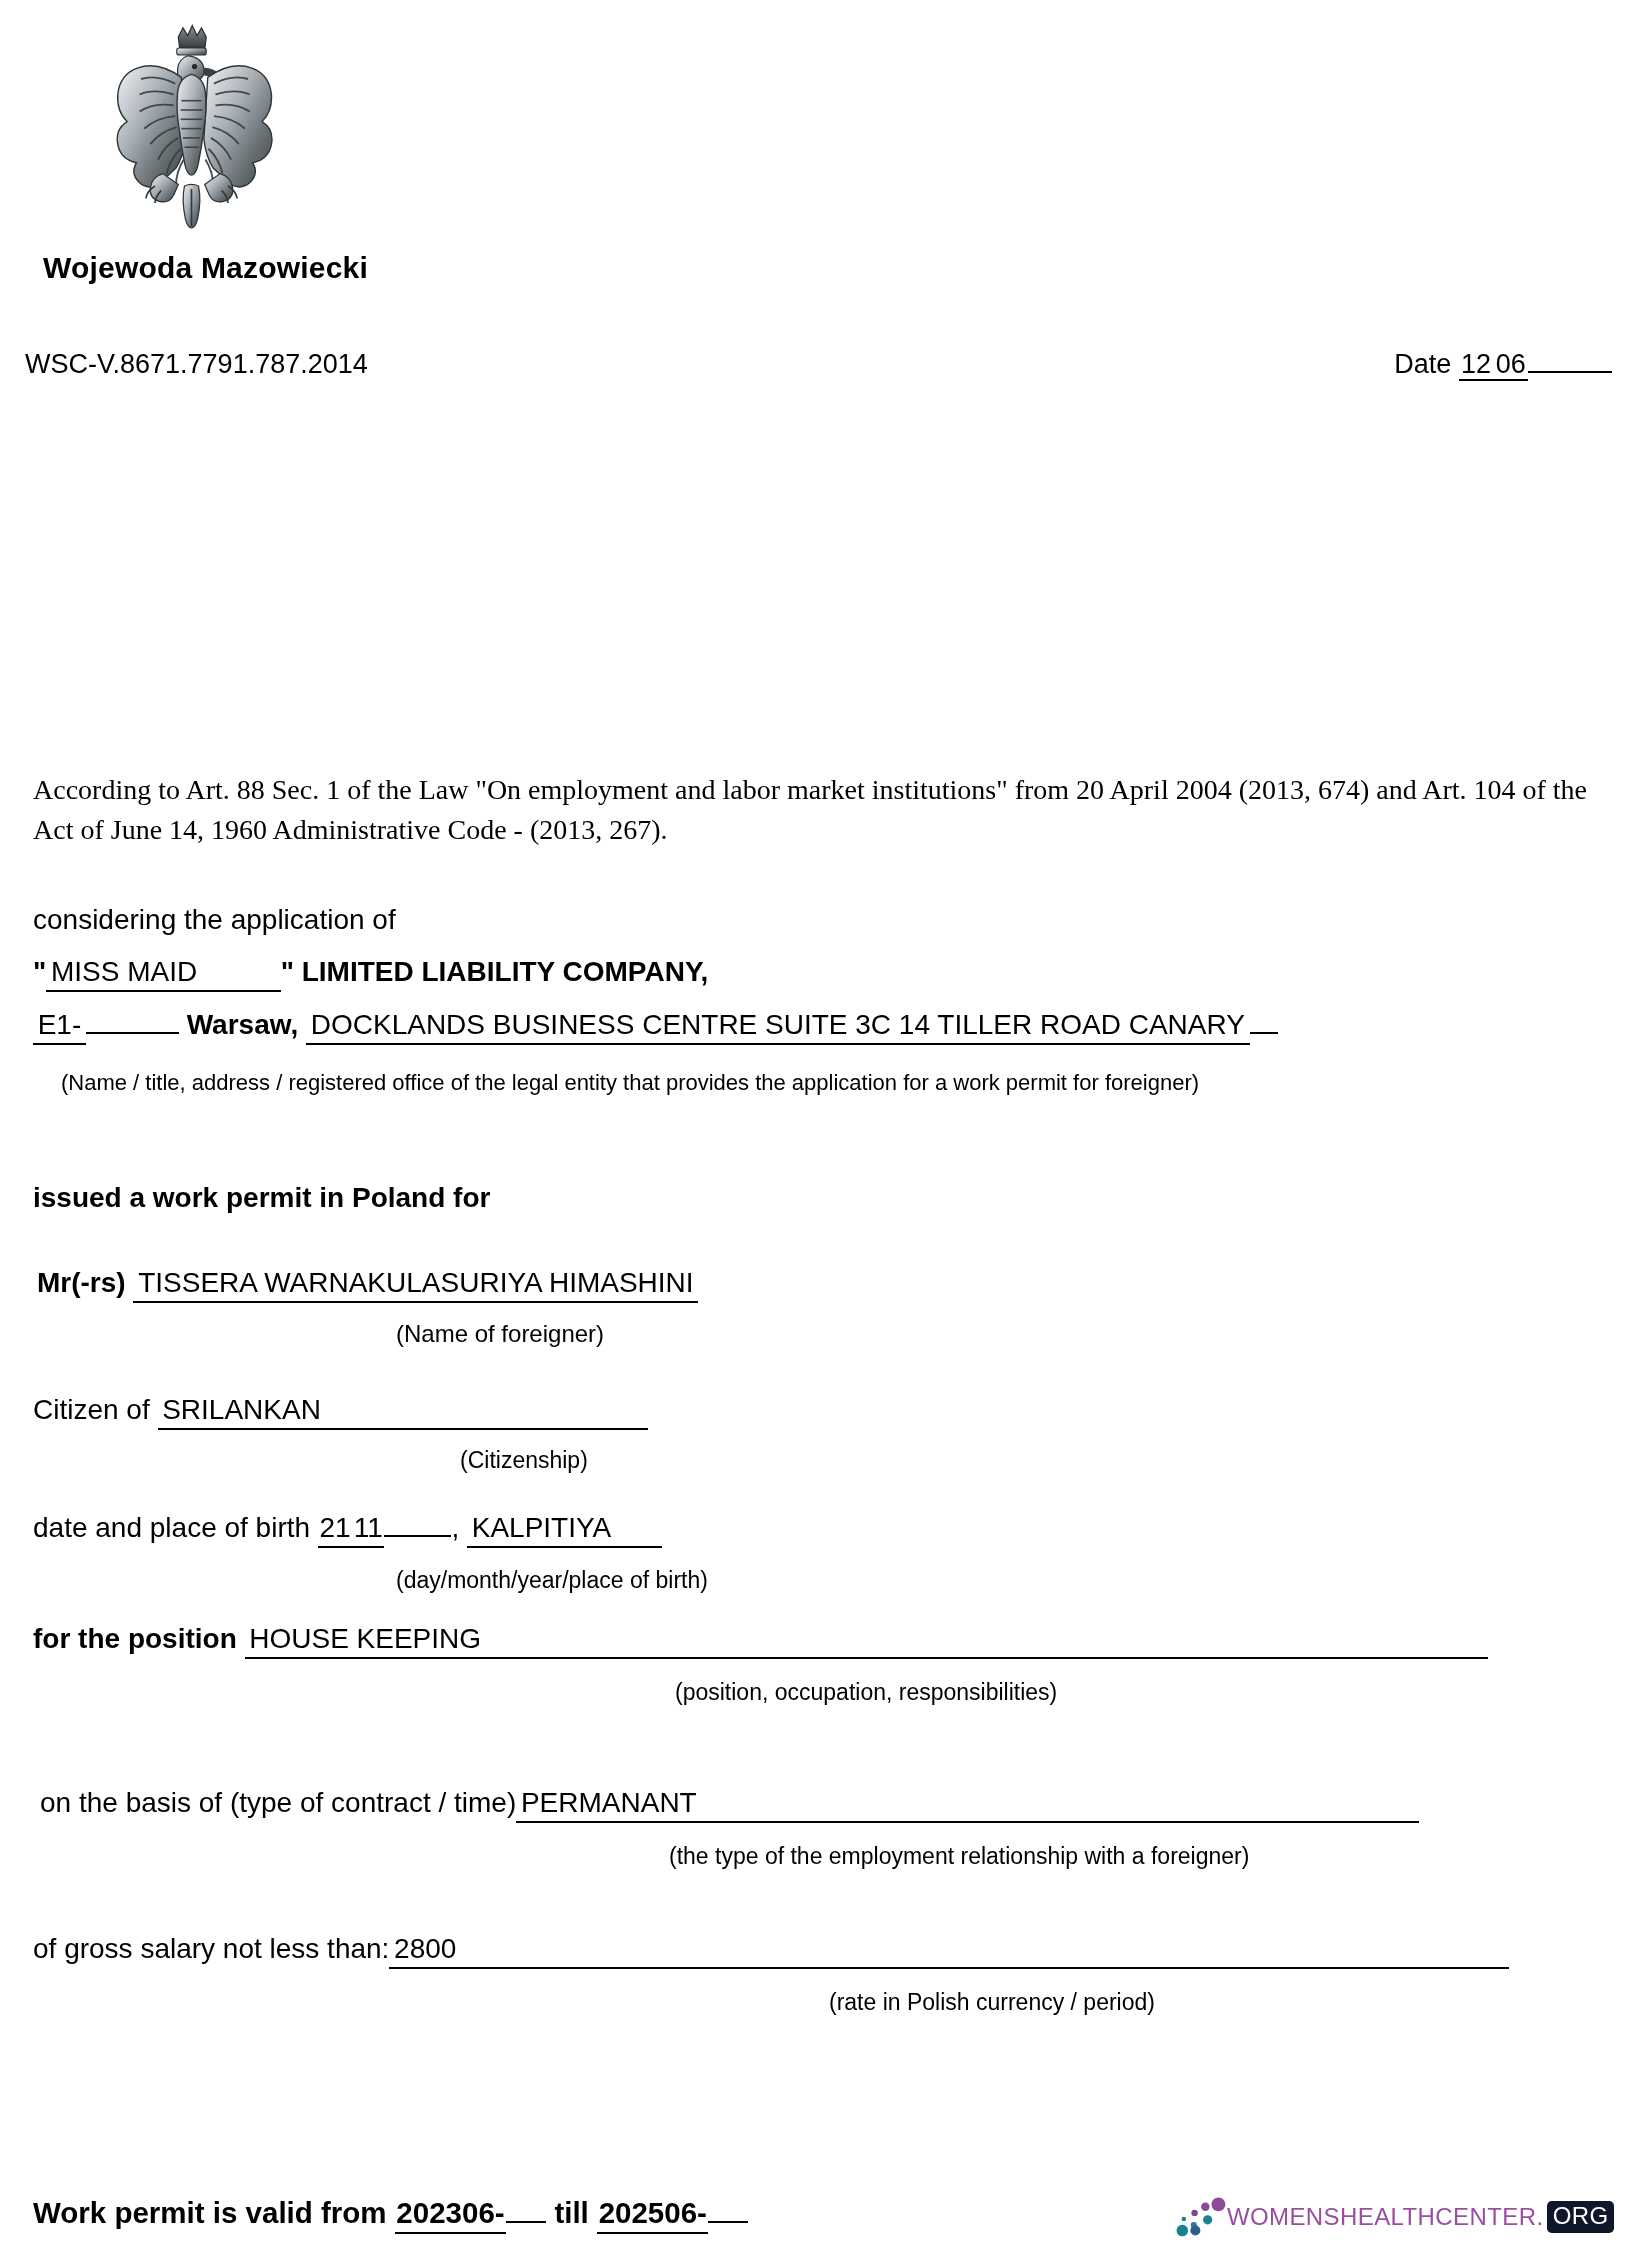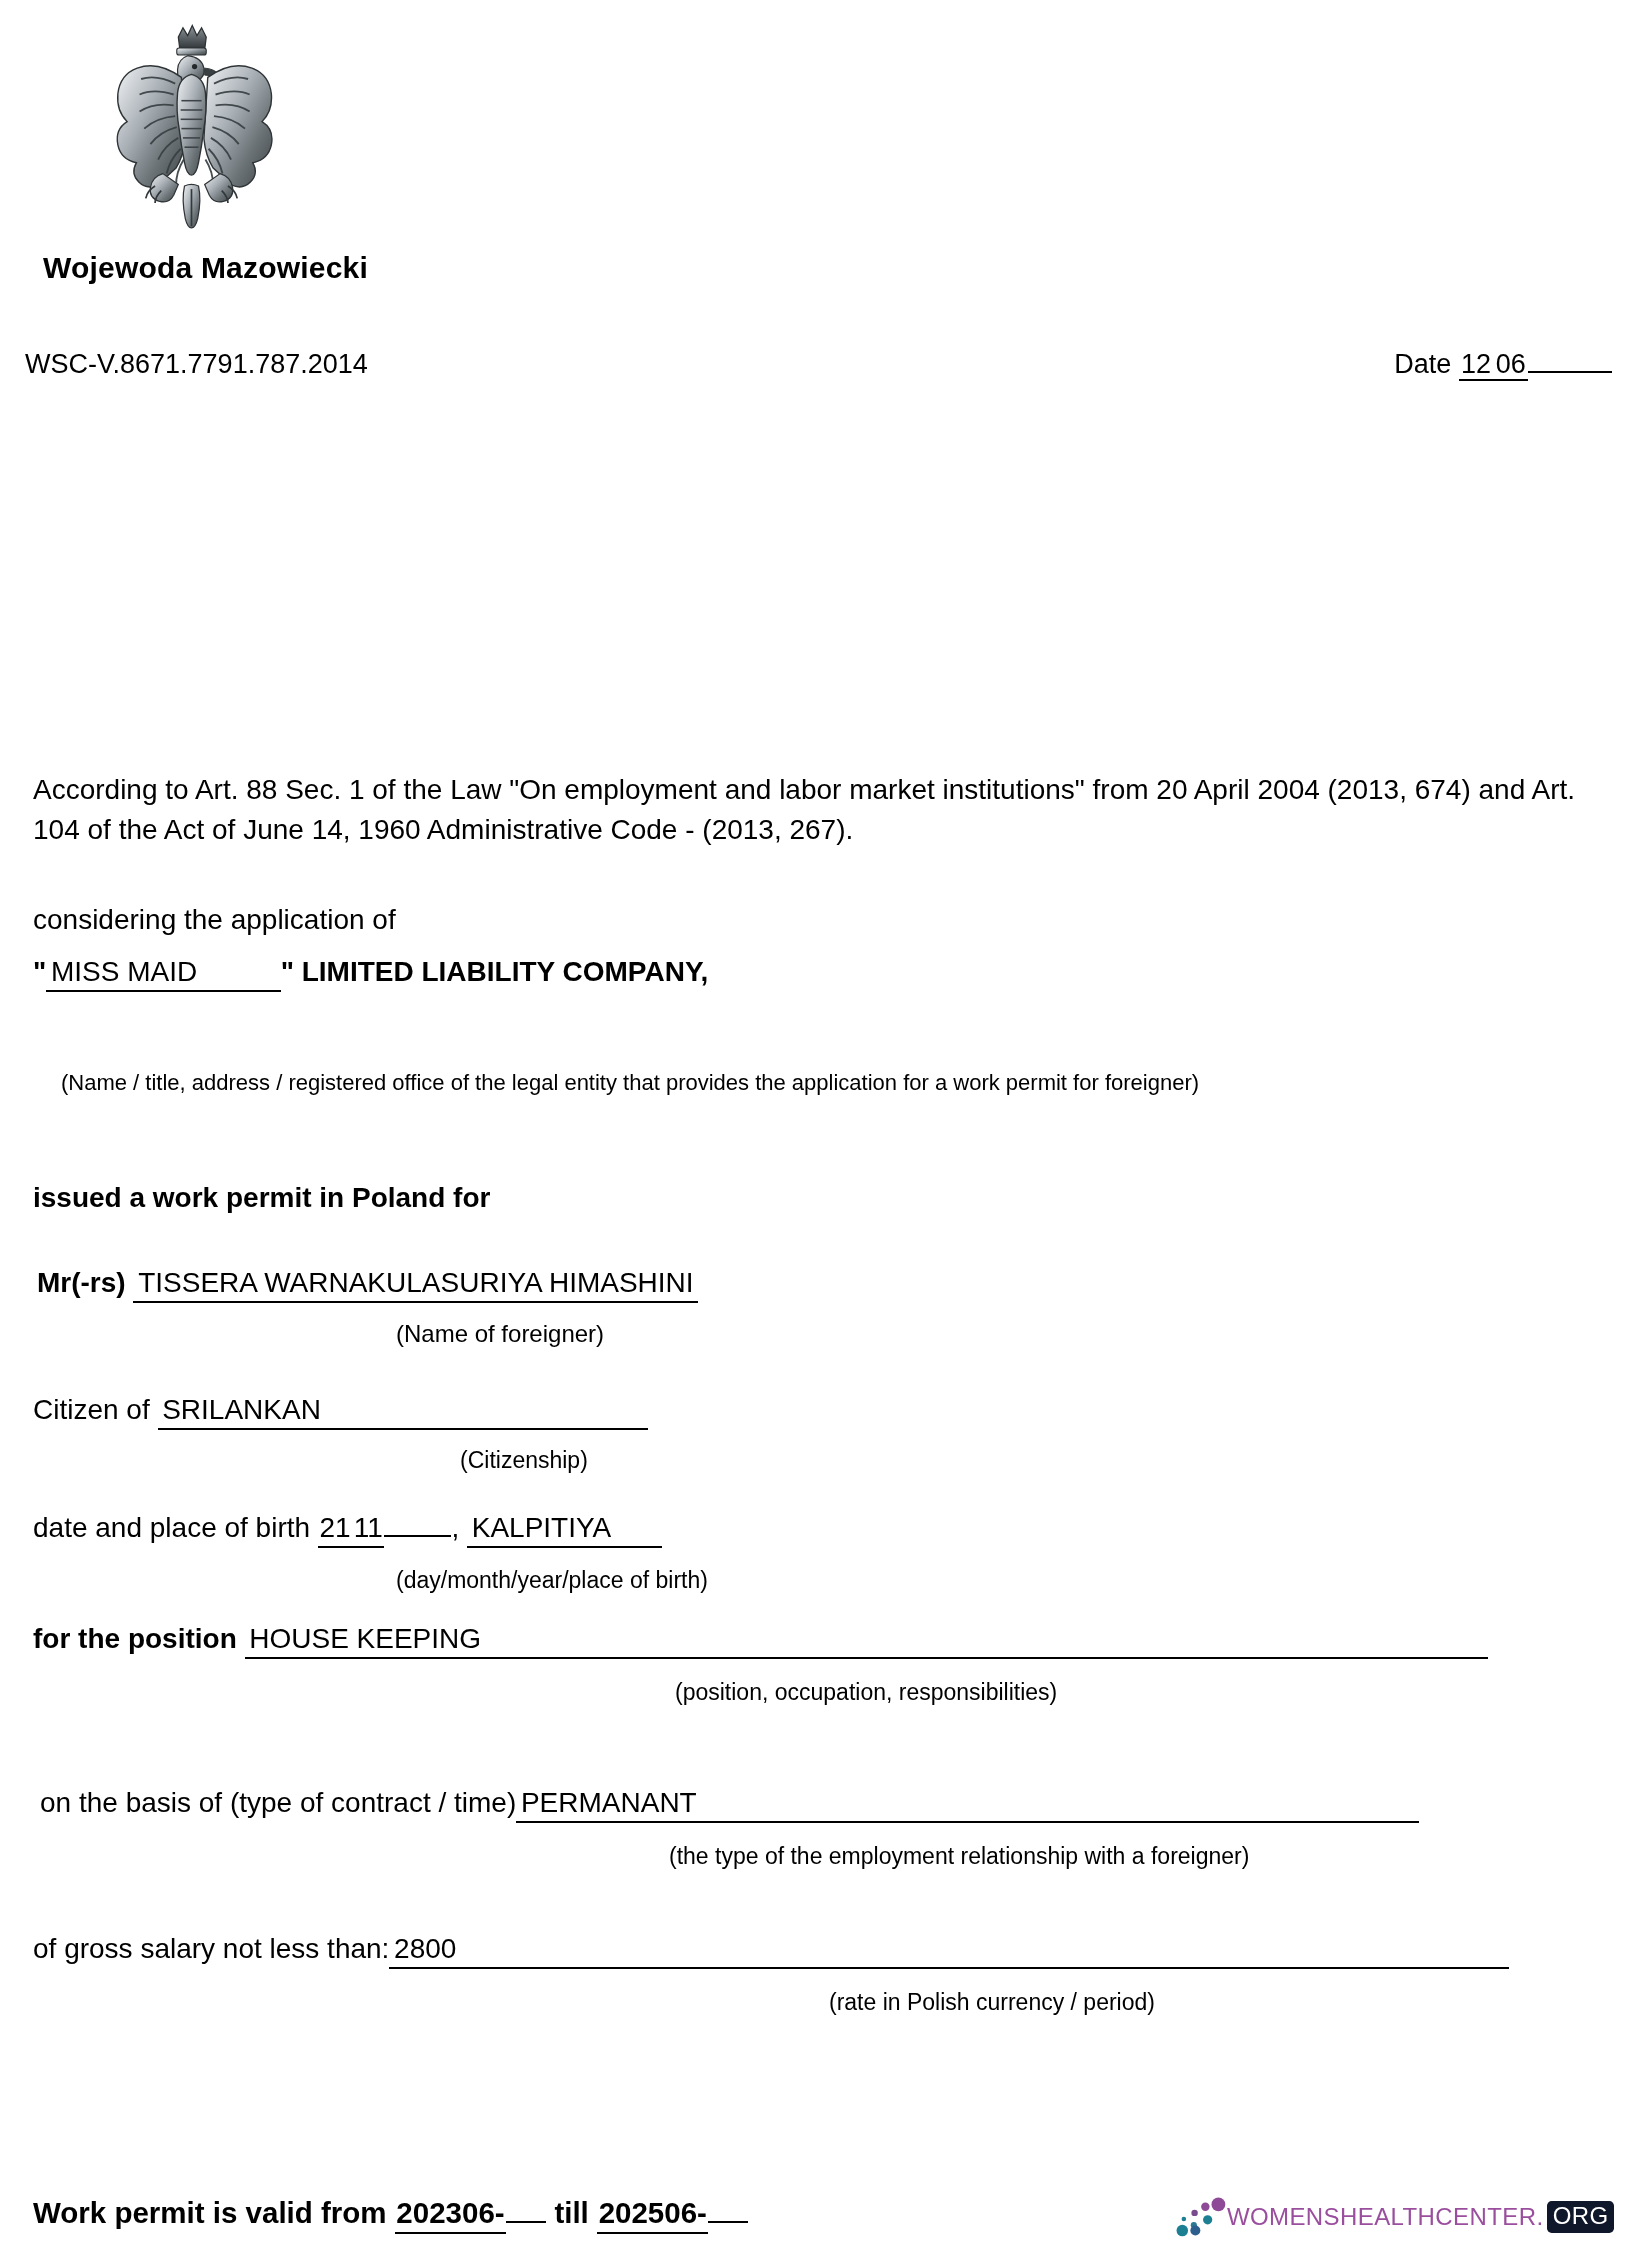--- a/index.html
+++ b/index.html
@@ -77,20 +77,21 @@
   }
 
   
   .legal {
     position: absolute;
     left: 33px;
     top: 770px;
     width: 1562px;
     font-size: 28px;
     line-height: 1.42;
+    font-family: Liberation Serif, serif;
   }
 
   .considering {
     position: absolute;
     left: 33px;
     top: 904px;
     font-size: 28px;
   }
 
   .company-line {
@@ -349,20 +350,25 @@
 
   <div class="legal">According to Art. 88 Sec. 1 of the Law "On employment and labor market institutions" from 20 April 2004 (2013, 674) and Art. 104 of the Act of June 14, 1960 Administrative Code - (2013, 267).</div>
 
   <div class="considering">considering the application of</div>
 
   <div class="company-line">
     <span>"</span><span class="fill" style="min-width:225px">MISS MAID</span><span>"</span>
     <span>LIMITED LIABILITY COMPANY,</span>
   </div>
 
+  <div class="address-line">
+    <span class="fill" style="min-width:0">E1-</span><span class="rule" style="width:93px; height:23px"></span>
+    <span>Warsaw,</span>
+    <span class="fill">DOCKLANDS BUSINESS CENTRE SUITE 3C 14 TILLER ROAD CANARY</span><span class="rule" style="width:28px; height:23px"></span>
+  </div>
 
   <div class="cap-company">(Name / title, address / registered office of the legal entity that provides the application for a work permit for foreigner)</div>
 
   <div class="issued">issued a work permit in Poland for</div>
 
   <div class="mr-line">
     <span>Mr(-rs)</span>
     <span class="fill" style="min-width:481px">TISSERA WARNAKULASURIYA HIMASHINI</span>
   </div>
   <div class="cap-name">(Name of foreigner)</div>

